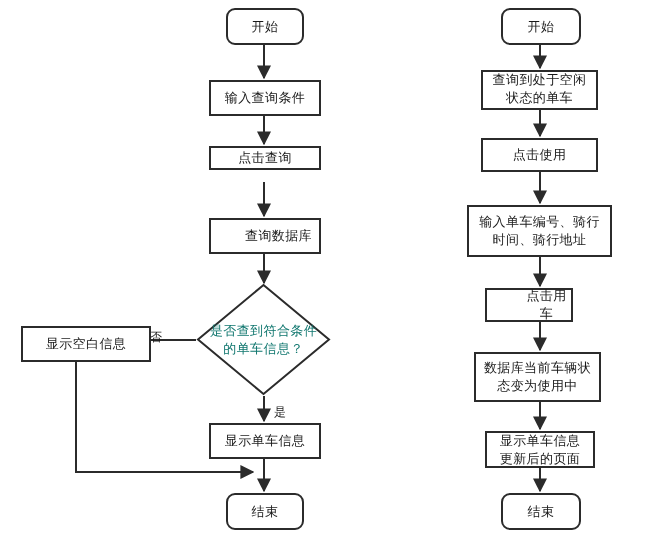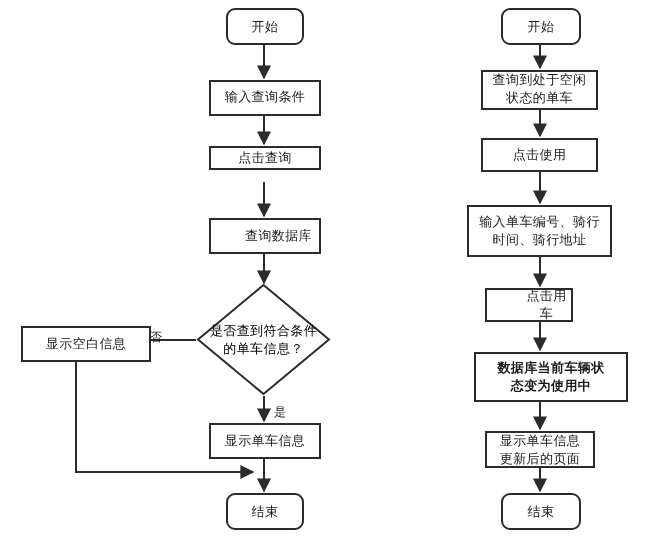--- a/index.html
+++ b/index.html
@@ -61,21 +61,21 @@
     top: 0;
     width: 100%;
     height: 100%;
     display: flex;
     align-items: center;
     justify-content: center;
     text-align: center;
     font-size: 13px;
     line-height: 18px;
     letter-spacing: 0.4px;
-    color: #000000;
+    color: #0f766e;
     white-space: pre-line;
   }
   .edge-label {
     position: absolute;
     font-size: 12px;
     line-height: 14px;
     color: #1a1a1a;
     z-index: 3;
     background: transparent;
   }
@@ -107,21 +107,21 @@
       <line x1="540" y1="172" x2="540" y2="203" marker-end="url(#arrow)"></line>
       <line x1="540" y1="257" x2="540" y2="286" marker-end="url(#arrow)"></line>
       <line x1="540" y1="322" x2="540" y2="350" marker-end="url(#arrow)"></line>
       <line x1="540" y1="402" x2="540" y2="429" marker-end="url(#arrow)"></line>
       <line x1="540" y1="468" x2="540" y2="491" marker-end="url(#arrow)"></line>
     </g>
   </svg>
 
   <div class="node terminal" style="left:226px; top:8px; width:78px; height:37px;">开始</div>
 
-  <div class="node process" style="left:209px; top:80px; width:112px; height:36px;font-family:Liberation Mono, monospace;">输入查询条件</div>
+  <div class="node process" style="left:209px; top:80px; width:112px; height:36px;">输入查询条件</div>
 
   <div class="node process" style="left:209px; top:146px; width:112px; height:24px;">点击查询</div>
 
   <div class="node process" style="left:209px; top:218px; width:112px; height:36px;padding-left:27px;">查询数据库</div>
 
   <div class="diamond-wrap" style="left:196px; top:283px; width:135px; height:113px;">
     <svg class="diamond-shape" width="135" height="113" viewBox="0 0 135 113" xmlns="http://www.w3.org/2000/svg">
       <polygon points="67.5,2 133,56.5 67.5,111 2,56.5" fill="#ffffff" stroke="#2b2b2b" stroke-width="2"></polygon>
     </svg>
     <div class="diamond-label">是否查到符合条件
@@ -143,21 +143,21 @@
   <div class="node process" style="left:481px; top:70px; width:117px; height:40px;font-family:Liberation Mono, monospace;">查询到处于空闲
 状态的单车</div>
 
   <div class="node process" style="left:481px; top:138px; width:117px; height:34px;">点击使用</div>
 
   <div class="node process" style="left:467px; top:205px; width:145px; height:52px;">输入单车编号、骑行
 时间、骑行地址</div>
 
   <div class="node process" style="left:485px; top:288px; width:88px; height:34px;padding-left:35px;">点击用车</div>
 
-  <div class="node process" style="left:474px; top:352px; width:154px; height:50px;font-weight:bold;">数据库当前车辆状
+  <div class="node process" style="left:474px; top:352px; width:127px; height:50px;">数据库当前车辆状
 态变为使用中</div>
 
   <div class="node process" style="left:485px; top:431px; width:110px; height:37px;">显示单车信息
 更新后的页面</div>
 
   <div class="node terminal" style="left:501px; top:493px; width:80px; height:37px;">结束</div>
 
 </div>
 
 </body></html>

